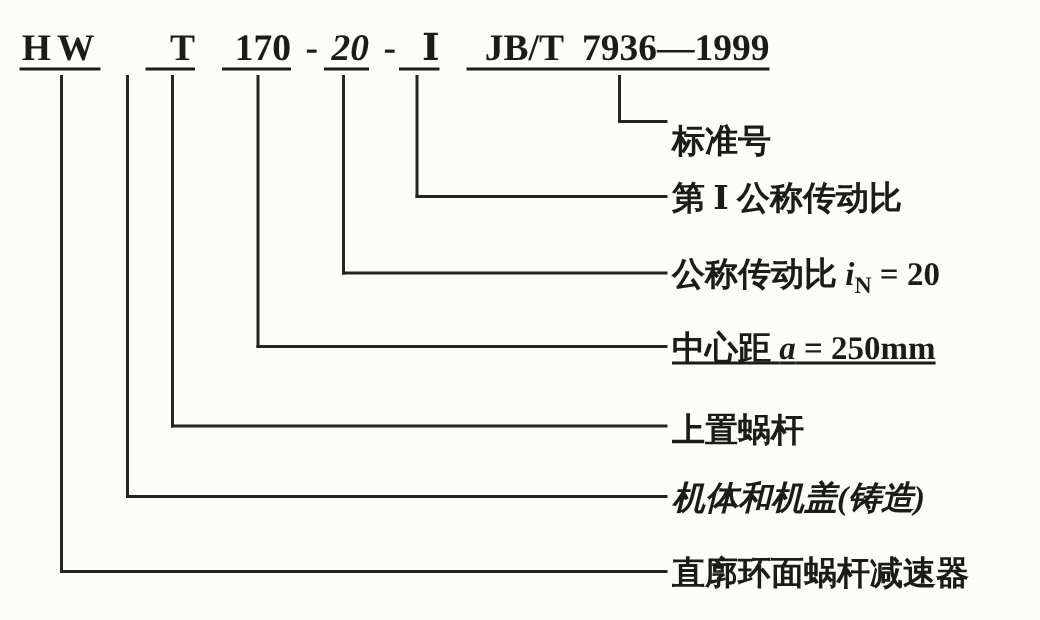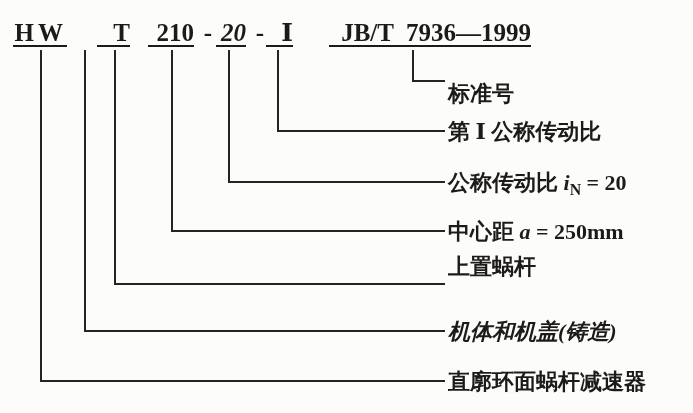--- a/index.html
+++ b/index.html
@@ -35,42 +35,42 @@
   .var{font-style:italic;font-weight:600;font-family:"Liberation Serif",serif;}
   .callout sub{font-size:0.72em;font-weight:600;line-height:0;}
 </style>
 </head>
 <body>
 
 <div class="canvas">
 
   <span class="code u" style="left:13px;width:54px;letter-spacing:4px;">HW</span>
   <span class="code u" style="left:97px;width:33px;">T</span>
-  <span class="code u" style="left:148px;width:46px;">210</span>
+  <span class="code u" style="left:148px;width:46px;">170</span>
   <span class="code" style="left:198px;width:14px;">-</span>
   <span class="code u" style="left:216px;width:30px;font-style:italic;">20</span>
   <span class="code" style="left:250px;width:14px;">-</span>
   <span class="code u" style="left:266px;width:27px;">Ⅰ</span>
-  <span class="code u" style="left:311px;width:202px;margin-left:18px;">JB/T  7936—1999</span>
+  <span class="code u" style="left:311px;width:202px;">JB/T  7936—1999</span>
 
   <div class="connector" style="left:412px;top:50px;width:33px;height:32px;"></div>
   <div class="connector" style="left:277px;top:50px;width:168px;height:82px;"></div>
   <div class="connector" style="left:228px;top:50px;width:217px;height:133px;"></div>
   <div class="connector" style="left:171px;top:50px;width:274px;height:182px;"></div>
   <div class="connector" style="left:114px;top:50px;width:331px;height:235px;"></div>
   <div class="connector" style="left:84px;top:50px;width:361px;height:282px;"></div>
   <div class="connector" style="left:40px;top:50px;width:405px;height:332px;"></div>
 
   <div class="callout" style="top:68px;margin-top:12px;">标准号</div>
 
   <div class="callout" style="top:118px;">第 Ⅰ 公称传动比</div>
 
   <div class="callout" style="top:169px;"><span>公称传动比 </span><span class="var">i</span><sub>N</sub><span> = 20</span></div>
 
-  <div class="callout" style="top:218px;"><span>中心距 </span><span class="var">a</span><span> = 250mm</span></div>
+  <div class="callout" style="top:218px;text-decoration:underline;"><span>中心距 </span><span class="var">a</span><span> = 250mm</span></div>
 
-  <div class="callout" style="top:253px;">上置蜗杆</div>
+  <div class="callout" style="top:273px;">上置蜗杆</div>
 
   <div class="callout" style="top:318px;font-style:italic;">机体和机盖(铸造)</div>
 
   <div class="callout" style="top:368px;">直廓环面蜗杆减速器</div>
 
 </div>
 
 </body></html>

